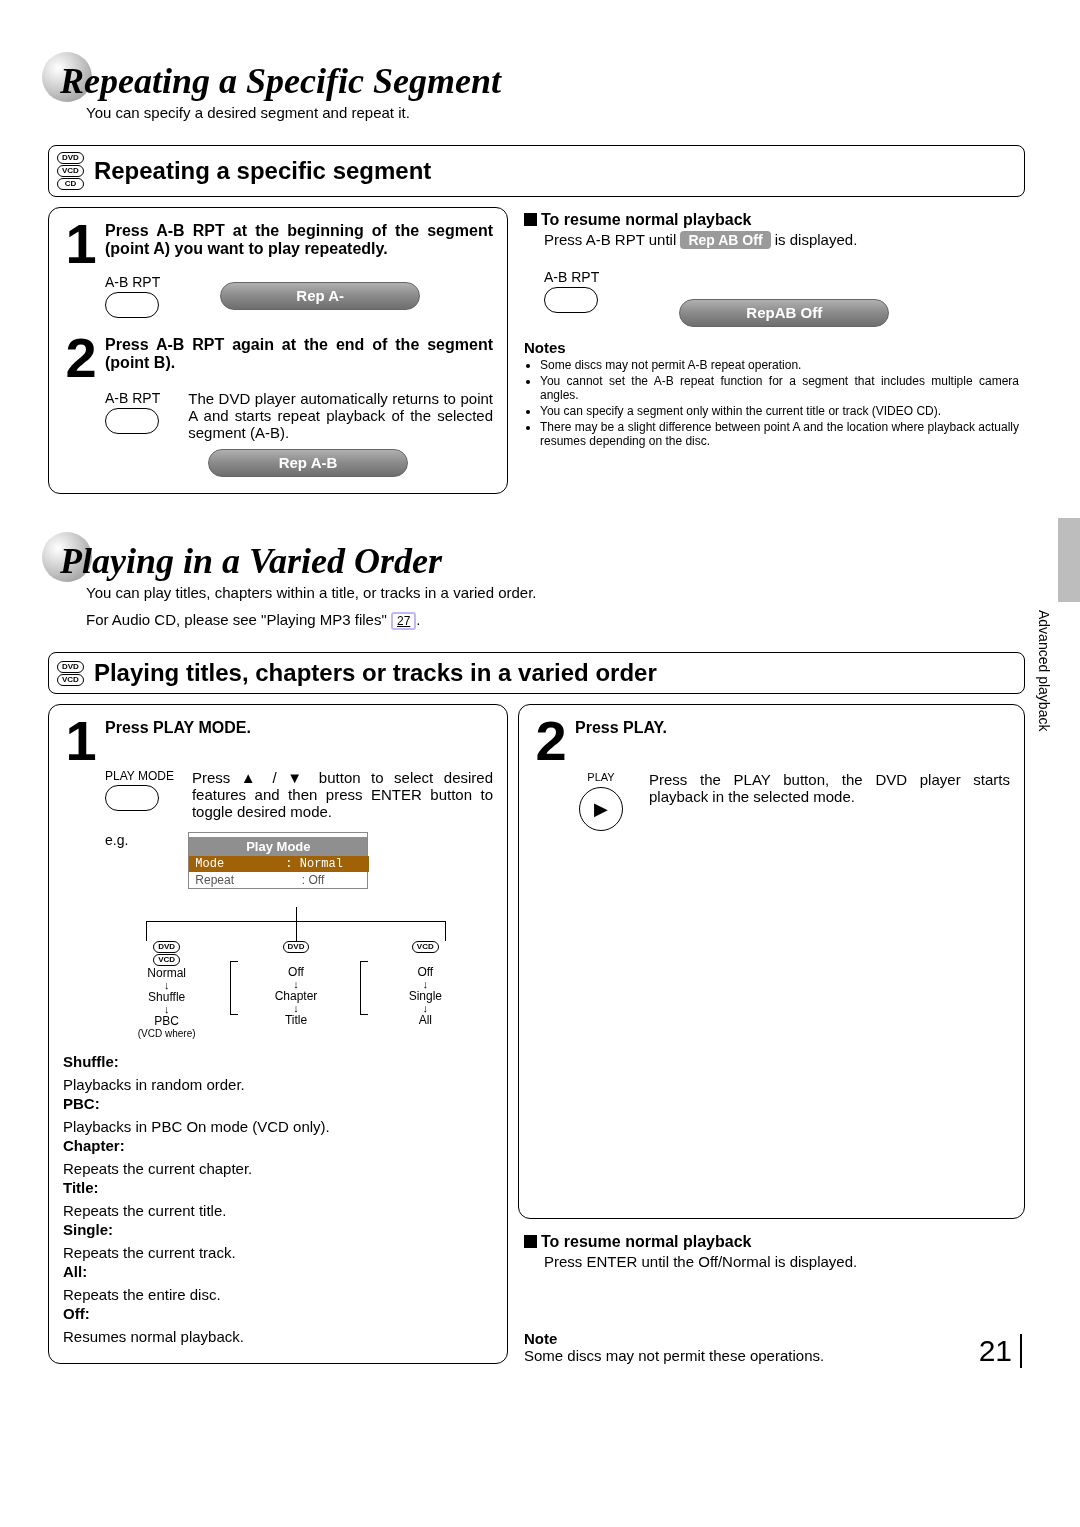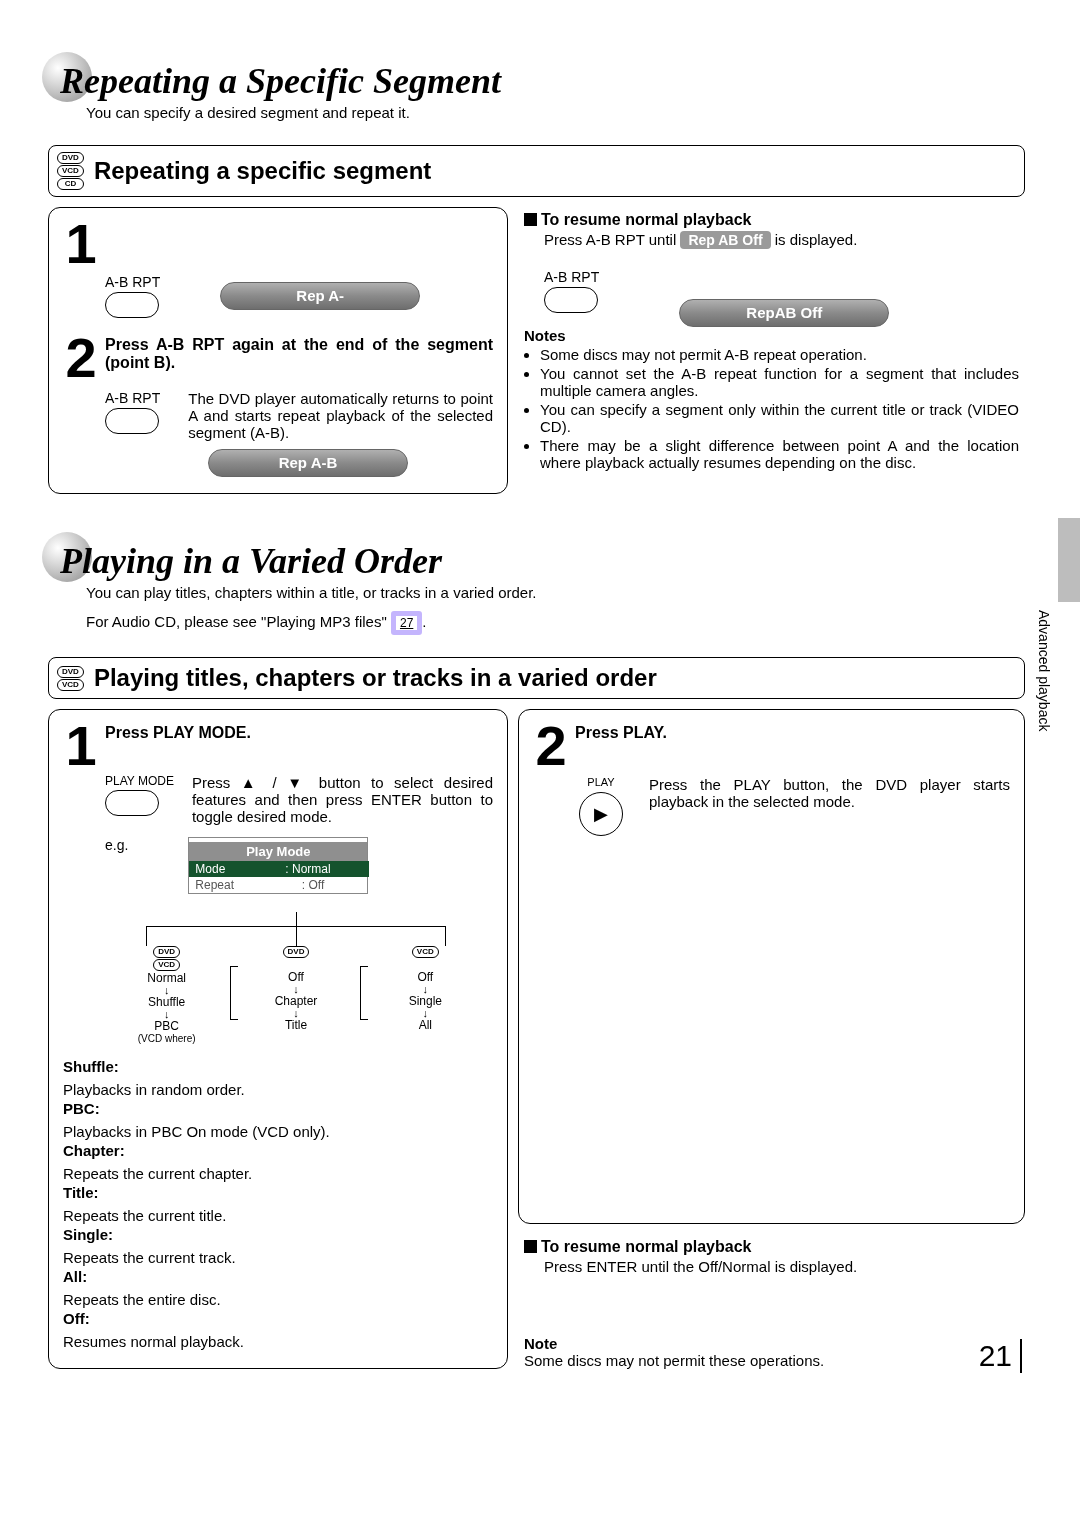--- a/index.html
+++ b/index.html
@@ -98,22 +98,22 @@
   .osd-inline {
     display: inline-block;
     padding: 1px 8px;
     border-radius: 4px;
     background: #9a9a9a;
     color: #fff;
     font-weight: bold;
     font-size: 14px;
   }
   .body-txt { font-size: 15px; text-align: justify; }
-  .note-h { font-weight: bold; font-size: 15px; margin-top: 0; }
-  .bullets { font-size: 15px; padding-left: 16px; margin: 2px 0; }
+  .note-h { font-weight: bold; font-size: 15px; margin-top: 12px; }
+  .bullets { font-size: 12px; padding-left: 16px; margin: 2px 0; }
   .bullets li { text-align: justify; margin-bottom: 2px; }
   .side-tab {
     position: absolute;
     right: 0; top: 518px;
     width: 22px; height: 84px;
     background: #bdbdbd;
   }
   .side-label {
     position: absolute;
     right: 28px; top: 610px;
@@ -135,21 +135,21 @@
     padding: 2px 36px;
     margin: 4px auto 0 auto;
     width: fit-content;
   }
   .pm-row {
     display: flex; gap: 0;
     width: 180px; margin: 0 auto;
     font-size: 12px;
   }
   .pm-row span { flex:1; padding: 1px 6px; }
-  .pm-hl { background: #14532d; color:#fff; }
+  .pm-hl { background: #a16207; color:#fff;font-family:Liberation Mono, monospace; }
   .arrow-down::after{content:"↓"; display:block; font-size:11px; line-height:10px;}
   .defs { margin-top:14px; font-size:15px;}
   .defs-row { display:flex; gap:6px; margin-bottom:2px;flex-direction:column;}
   .defs-row b { width:76px; flex-shrink:0;}
   .play-icon {
     width:44px; height:44px; border:1.5px solid #000; border-radius:50%;
     display:inline-flex; align-items:center; justify-content:center;
     font-size:18px;
   }
   .sq { display:inline-block; width:13px; height:13px; background:#000; vertical-align:-1px; margin-right:4px;}
@@ -180,20 +180,21 @@
     <span class="disc-tag">VCD</span>
     <span class="disc-tag">CD</span>
   </div>
   <div class="bar-title">Repeating a specific segment</div>
 </div>
 
 <div class="two-col">
   <div class="card" style="flex:0 0 460px;">
     <div class="step-row">
       <div class="big-num">1</div>
+      <div class="step-text">Press A-B RPT at the beginning of the segment (point A) you want to play repeatedly.</div>
     </div>
     <div style="display:flex; align-items:center; gap:60px; margin:8px 0 18px 42px;">
       <div>
         <div style="font-size:14px; margin-bottom:2px;">A-B RPT</div>
         <span class="pill-btn"></span>
       </div>
       <span class="osd">Rep A-</span>
     </div>
 
     <div class="step-row">
@@ -233,21 +234,21 @@
       <li>There may be a slight difference between point A and the location where playback actually resumes depending on the disc.</li>
     </ul>
   </div>
 </div>
 
 <div class="h1-wrap" style="margin-top:46px;">
   <div class="sphere" style="left:-4px; top:-8px;"></div>
   <h1 class="h1">Playing in a Varied Order</h1>
   <div class="sub" style="margin-bottom:10px;">You can play titles, chapters within a title, or tracks in a varied order.</div>
   <div class="sub" style="margin-bottom:22px;">
-    <span>For Audio CD, please see "Playing MP3 files" </span><span style="display:inline-block; border:5px solid #c4b5fd; padding:0 4px; font-size:12px; border-radius:3px;text-decoration:underline;">27</span><span>.</span>
+    <span>For Audio CD, please see "Playing MP3 files" </span><span style="display:inline-block; border:2px solid #c4b5fd; padding:0 4px; font-size:12px; border-radius:3px;text-decoration:underline;">27</span><span>.</span>
   </div>
 </div>
 
 <div class="bar">
   <div class="disc-stack">
     <span class="disc-tag">DVD</span>
     <span class="disc-tag">VCD</span>
   </div>
   <div class="bar-title">Playing titles, chapters or tracks in a varied order</div>
 </div>

